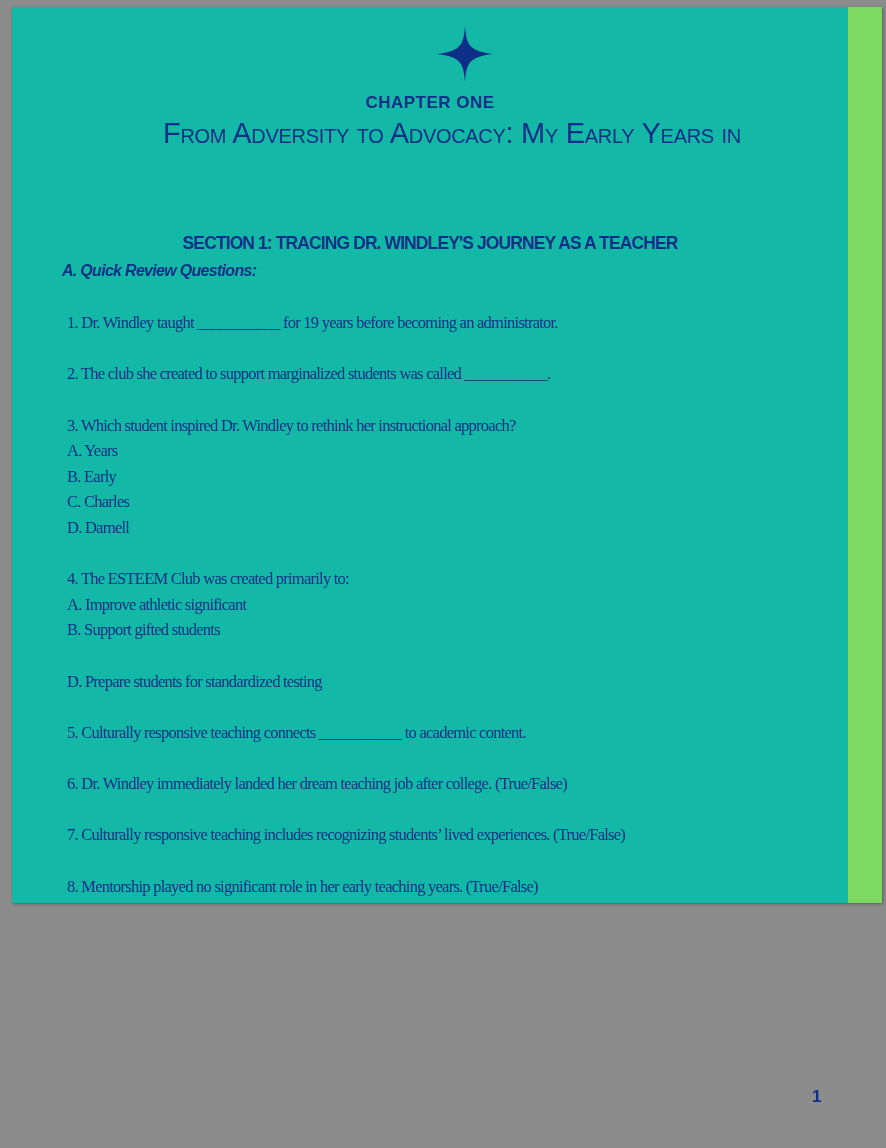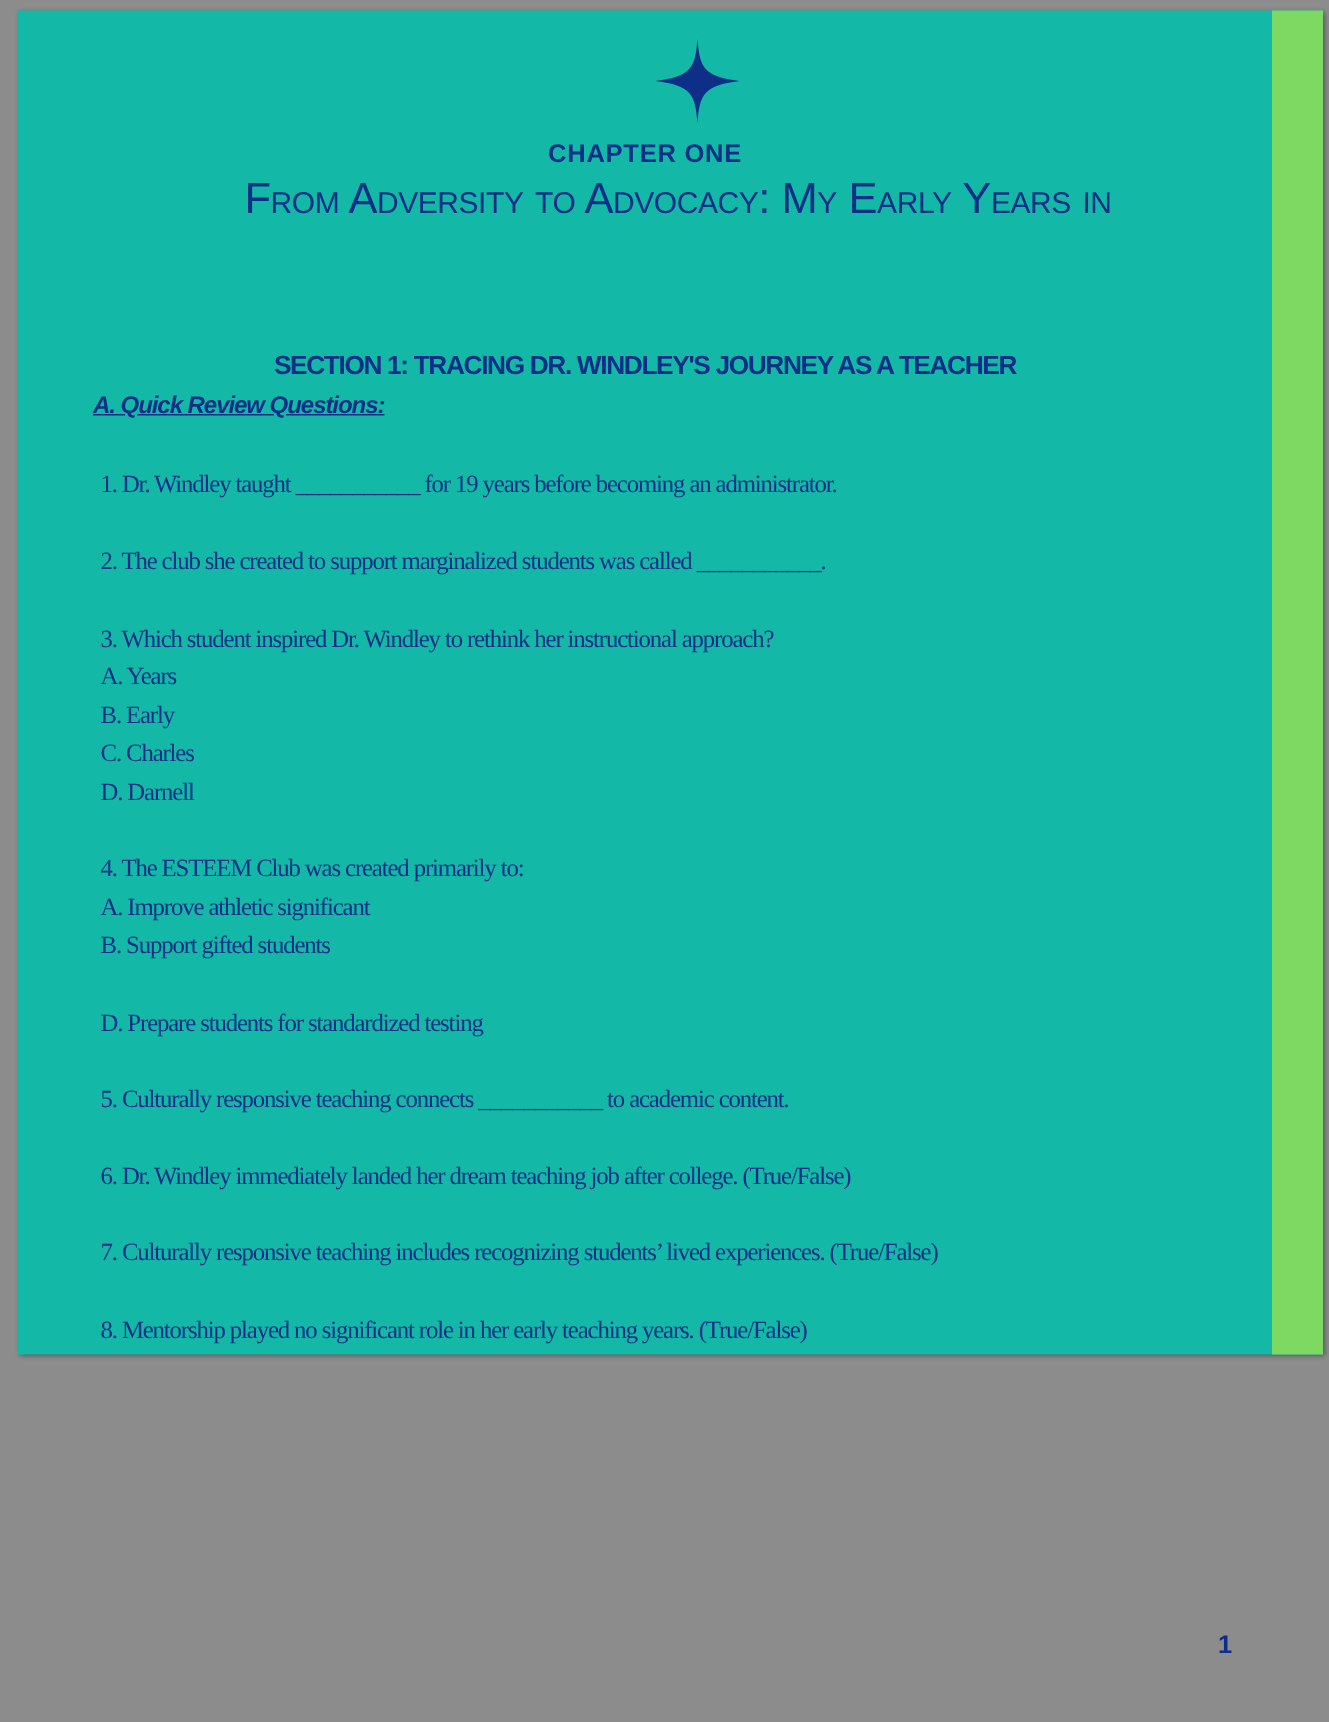--- a/index.html
+++ b/index.html
@@ -24,21 +24,21 @@
     position:absolute; left:100px; width:680px; top:112px; text-align:center;
     color:#0d2f87; font-family:Liberation Sans, sans-serif; font-size:29px; line-height:29px;
     font-variant: small-caps; letter-spacing:-0.3px;
   }
   .section-heading {
     position:absolute; left:0; width:836px; top:200px; text-align:center;
     color:#0d2f87; font-weight:bold; font-size:17.5px; letter-spacing:-0.9px;margin-top:26px;
   }
   .sub-heading {
     position:absolute; left:50px; top:255px;
-    color:#0d2f87; font-weight:bold; font-style:italic; font-size:16px; letter-spacing:-0.7px;text-decoration:underline;
+    color:#0d2f87; font-weight:bold; font-style:italic; font-size:16px; letter-spacing:-0.7px;
   }
   .q {
     position:absolute; left:55px; color:#0d2f87; font-size:16.5px; letter-spacing:-0.75px;
     white-space:nowrap;
     font-family:Liberation Serif, serif;
   }
   .page-number {
     position:absolute; left:800px; top:1080px; color:#0d2f87; font-weight:bold; font-size:17px;
   }
 </style>

